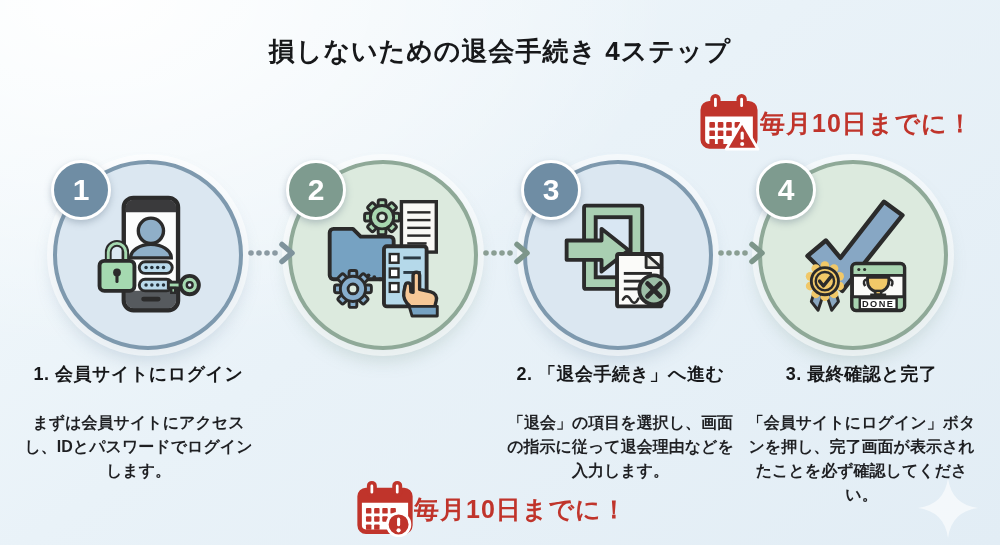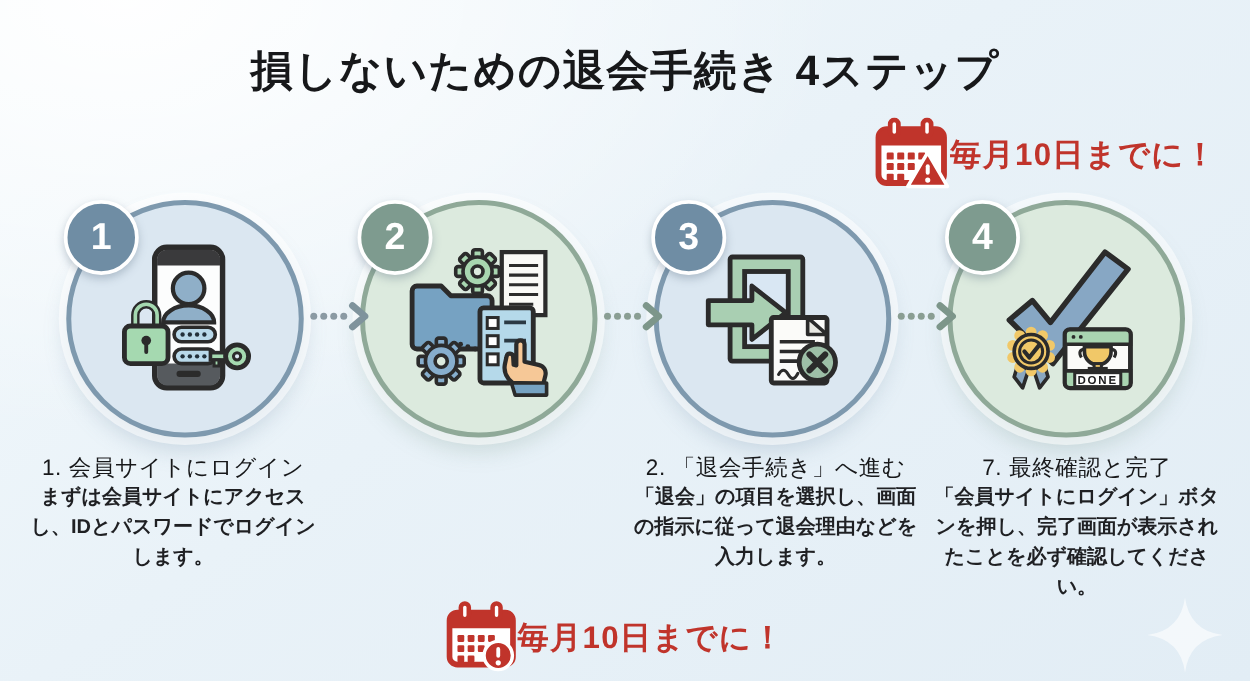--- a/index.html
+++ b/index.html
@@ -8,21 +8,21 @@
 
   .canvas {
     position: relative; width: 1000px; height: 545px;
     background:
       radial-gradient(ellipse at 10% 0%, rgba(255,255,255,.95), rgba(255,255,255,0) 45%),
       linear-gradient(145deg, #f3f9fc 0%, #e9f2f8 45%, #e2edf5 100%);
   }
 
   .title {
     position: absolute; top: 34px; left: 0; width: 100%;
-    text-align: center; font-size: 34px; font-weight: 900;
+    text-align: center; font-size: 26px; font-weight: 900;
     color: #17181a; letter-spacing: 1px;
   }
 
   .deadline { position: absolute; display: flex; align-items: center; gap: 0; }
   .deadline-top { left: 698px; top: 94px; }
   .deadline-bottom { left: 356px; top: 480px; }
   .deadline-label { font-size: 25px; font-weight: 900; color: #c0342b; letter-spacing: 1px; white-space: nowrap; }
   .cal-svg { display: block; }
 
   .step-circle {
@@ -51,21 +51,21 @@
   .badge.green { background: #7e9b8f; }
 
   .arrow { position: absolute; top: 240px; }
   .a1 { left: 247px; } .a2 { left: 482px; } .a3 { left: 717px; }
 
   .labels-row {
     position: absolute; left: 18px; top: 362px; width: 964px;
     display: flex;
   }
   .step-text { width: 241px; text-align: center; padding: 0 6px; }
-  .step-heading { font-size: 18px; font-weight: 400; color: #17181a; margin-bottom: 0; letter-spacing: .5px; }
+  .step-heading { font-size: 18px; font-weight: 700; color: #17181a; margin-bottom: 25px; letter-spacing: .5px; }
   .step-desc { font-size: 16px; font-weight: 700; color: #1f2023; line-height: 1.5; }
 
   .sparkle { position: absolute; left: 916px; top: 476px; opacity: .8; }
 </style>
 </head>
 <body>
 
 <div class="canvas">
 
   <h1 class="title">損しないための退会手続き 4ステップ</h1>
@@ -314,21 +314,21 @@
       <div class="step-heading">1. 会員サイトにログイン</div>
       <div class="step-desc">まずは会員サイトにアクセスし、IDとパスワードでログインします。</div>
     </div>
     <div class="step-text">
     </div>
     <div class="step-text">
       <div class="step-heading">2. 「退会手続き」へ進む</div>
       <div class="step-desc">「退会」の項目を選択し、画面の指示に従って退会理由などを入力します。</div>
     </div>
     <div class="step-text">
-      <div class="step-heading">7. 最終確認と完了</div>
+      <div class="step-heading">3. 最終確認と完了</div>
       <div class="step-desc">「会員サイトにログイン」ボタンを押し、完了画面が表示されたことを必ず確認してください。</div>
     </div>
   </div>
 
   <div class="deadline deadline-bottom">
     <svg class="cal-svg" width="58" height="58" viewBox="0 0 64 62">
       <rect x="4" y="10" width="56" height="46" rx="7" fill="#ffffff" stroke="#c0342b" stroke-width="5"></rect>
       <path d="M4 24 v-7 a7 7 0 0 1 7 -7 h42 a7 7 0 0 1 7 7 v7 z" fill="#c0342b"></path>
       <rect x="14" y="2" width="7" height="14" rx="3.5" fill="#ffffff" stroke="#c0342b" stroke-width="4"></rect>
       <rect x="42" y="2" width="7" height="14" rx="3.5" fill="#ffffff" stroke="#c0342b" stroke-width="4"></rect>

